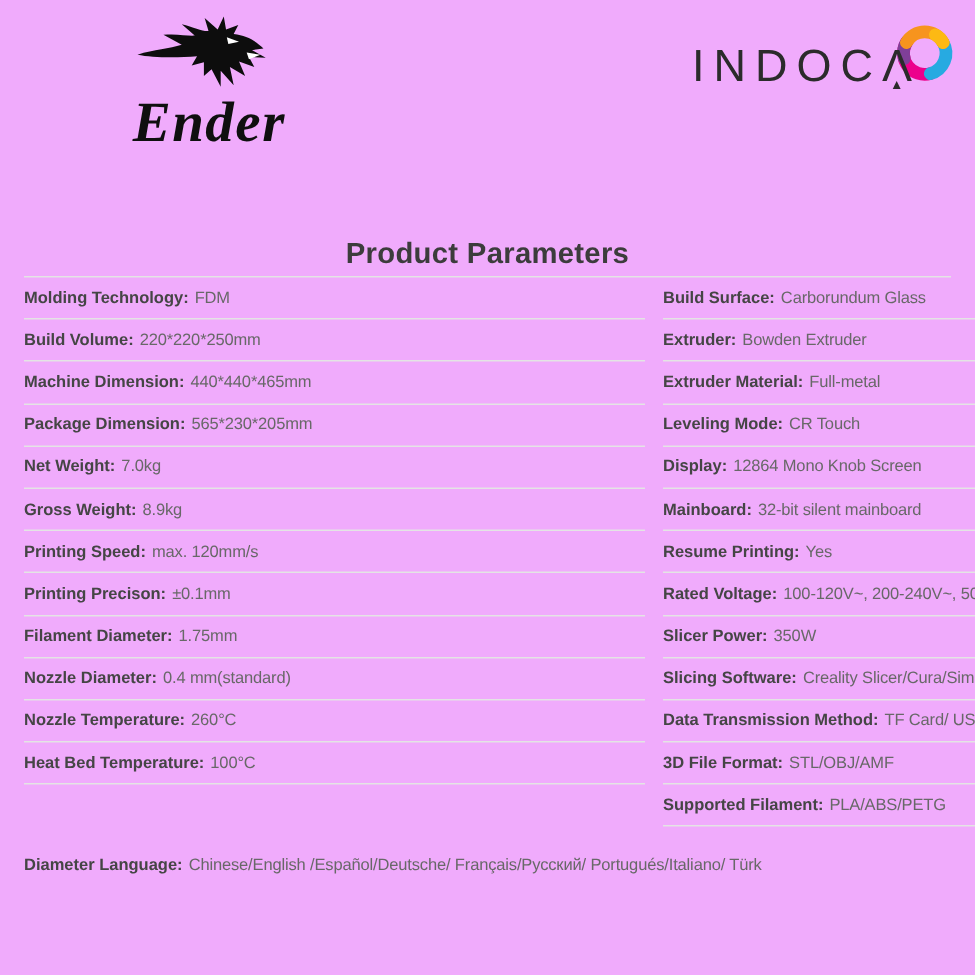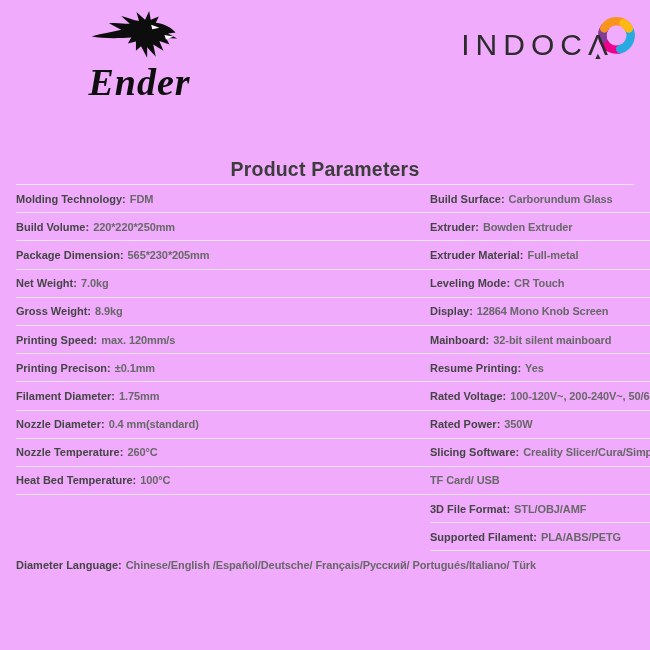--- a/index.html
+++ b/index.html
@@ -18,26 +18,26 @@
                  letter-spacing:6px;white-space:nowrap;}
   .styl-a{position:relative;display:inline-block;}
   .a-dot{position:absolute;left:38%;top:24px;transform:translateX(-50%);
          font-size:9px;letter-spacing:0;color:#2b2b2b;line-height:1;}
 
   
   .main{padding:0 16px;}
   .title{margin:0;padding-top:40px;font-size:19.5px;line-height:22px;font-weight:600;
          color:#3c3c3c;letter-spacing:0.2px;text-align:center;}
   .spec-table{margin-top:4px;display:grid;grid-template-columns:414px 1fr;
-              border-top:1px solid #e4e4e4;font-size:11px;}
+              border-top:1px solid #e4e4e4;font-size:11px;gap:12px;}
   .row{height:27.2px;display:flex;align-items:center;border-bottom:1px solid #e4e4e4;
        white-space:nowrap;overflow:hidden;}
   .footer-row{grid-column:1 / -1;height:27px;display:flex;align-items:center;white-space:nowrap;}
   .lbl{font-weight:600;color:#454545;margin-right:4px;}
-  .val{font-weight:700;color:#686868;letter-spacing:-0.1px;}
+  .val{font-weight:400;color:#686868;letter-spacing:-0.1px;}
 </style>
 </head>
 <body>
 
 <div class="page">
 
   <header class="header">
 
     <div class="ender-logo">
       <svg class="eagle" viewBox="0 0 200 110" xmlns="http://www.w3.org/2000/svg" aria-hidden="true">
@@ -72,20 +72,24 @@
 
     <div class="spec-table">
       <div class="col" id="col-left">
           <div class="row">
             <span class="lbl">Molding Technology:</span>
             <span class="val">FDM</span>
           </div>
           <div class="row">
             <span class="lbl">Build Volume:</span>
             <span class="val">220*220*250mm</span>
+          </div>
+          <div class="row">
+            <span class="lbl">Machine Dimension:</span>
+            <span class="val">440*440*465mm</span>
           </div>
           <div class="row">
             <span class="lbl">Package Dimension:</span>
             <span class="val">565*230*205mm</span>
           </div>
           <div class="row">
             <span class="lbl">Net Weight:</span>
             <span class="val">7.0kg</span>
           </div>
           <div class="row">
@@ -144,28 +148,29 @@
           </div>
           <div class="row">
             <span class="lbl">Resume Printing:</span>
             <span class="val">Yes</span>
           </div>
           <div class="row">
             <span class="lbl">Rated Voltage:</span>
             <span class="val">100-120V~, 200-240V~, 50/60Hz</span>
           </div>
           <div class="row">
-            <span class="lbl">Rated Power:</span>
+            <span class="lbl">Slicer Power:</span>
             <span class="val">350W</span>
           </div>
           <div class="row">
             <span class="lbl">Slicing Software:</span>
             <span class="val">Creality Slicer/Cura/Simplify3D</span>
           </div>
           <div class="row">
+            <span class="lbl">Data Transmission Method:</span>
             <span class="val">TF Card/ USB</span>
           </div>
           <div class="row">
             <span class="lbl">3D File Format:</span>
             <span class="val">STL/OBJ/AMF</span>
           </div>
           <div class="row">
             <span class="lbl">Supported Filament:</span>
             <span class="val">PLA/ABS/PETG</span>
           </div>

